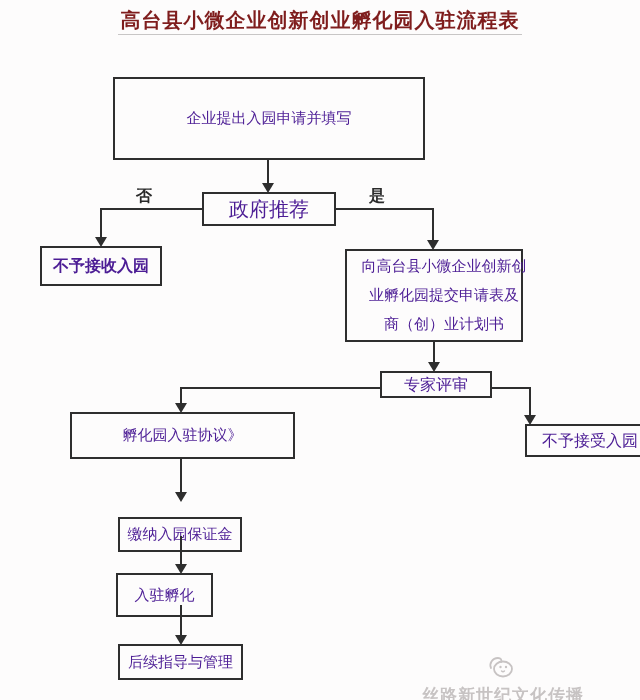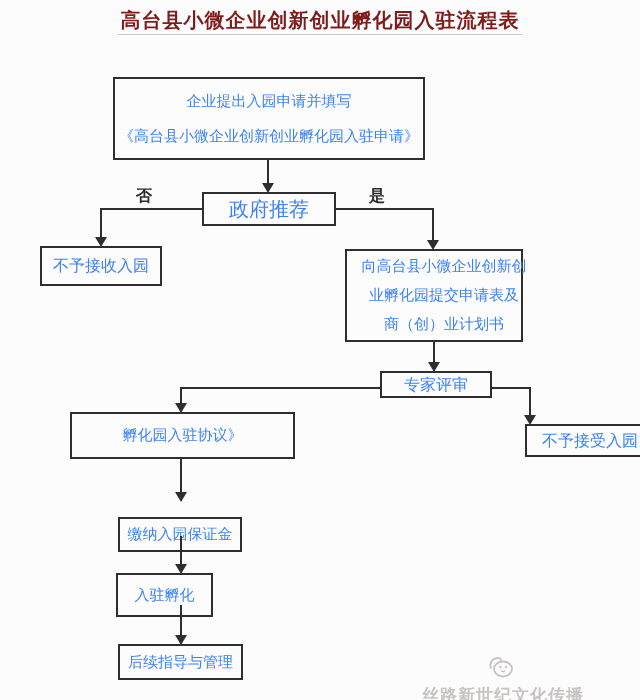--- a/index.html
+++ b/index.html
@@ -33,21 +33,21 @@
     position:absolute;
     box-sizing:border-box;
     border:2px solid #2e2e2e;
     background:#fdfcfc;
     display:flex;
     flex-direction:column;
     align-items:center;
     justify-content:center;
     text-align:center;
     font-size:15px;
-    color:#3b82f6;
+    color:#4c1d95;
     line-height:1.25;
   }
   .node .ln{display:block;white-space:nowrap;}
   .hline,.vline{position:absolute;background:#2e2e2e;}
   .hline{height:2px;}
   .vline{width:2px;}
   .arrow-down{
     position:absolute;
     width:0;height:0;
     border-left:6px solid transparent;
@@ -81,36 +81,35 @@
 </head>
 <body>
 
 <div class="stage">
 
   <div class="title">高台县小微企业创新创业孵化园入驻流程表</div>
   <div class="title-underline"></div>
 
   <div class="node gap-wide" style="left:113px;top:77px;width:312px;height:83px;">
     <span class="ln">企业提出入园申请并填写</span>
-    <span class="ln">《高台县小微企业创新创业孵化园入驻申请》</span>
   </div>
 
   <div class="vline" style="left:267px;top:160px;height:24px;"></div>
   <div class="arrow-down" style="left:262px;top:183px;"></div>
 
   <div class="node" style="left:202px;top:192px;width:134px;height:34px;font-size:20px;">
     <span class="ln">政府推荐</span>
   </div>
 
   <div class="branch-label" style="left:136px;top:186px;">否</div>
   <div class="hline" style="left:100px;top:208px;width:102px;"></div>
   <div class="vline" style="left:100px;top:208px;height:30px;"></div>
   <div class="arrow-down" style="left:95px;top:237px;"></div>
 
-  <div class="node" style="left:40px;top:246px;width:122px;height:40px;font-size:16px;">
+  <div class="node" style="left:40px;top:246px;width:122px;height:40px;font-size:16px;font-weight:bold;">
     <span class="ln">不予接收入园</span>
   </div>
 
   <div class="branch-label" style="left:369px;top:186px;">是</div>
   <div class="hline" style="left:336px;top:208px;width:98px;"></div>
   <div class="vline" style="left:432px;top:208px;height:33px;"></div>
   <div class="arrow-down" style="left:427px;top:240px;"></div>
 
   <div class="node gap-mid" style="left:345px;top:249px;width:178px;height:93px;padding-left:20px;">
     <span class="ln">向高台县小微企业创新创</span>

